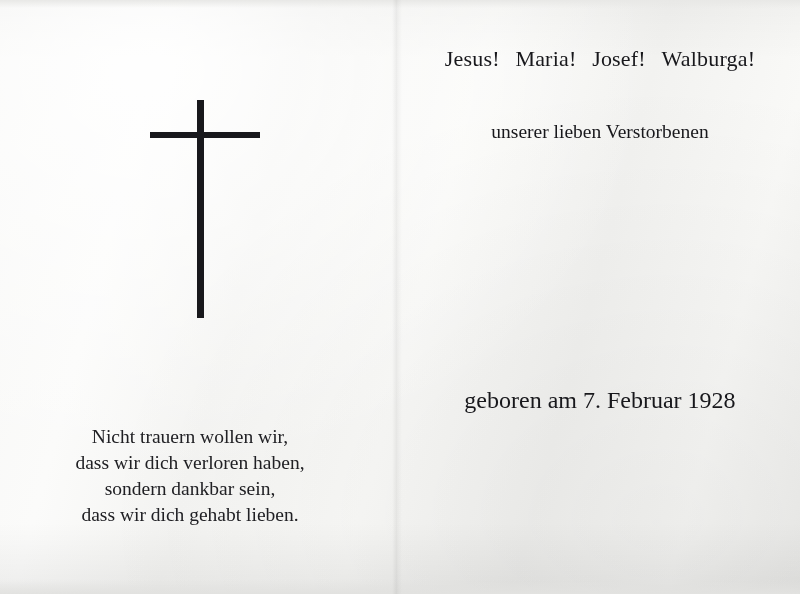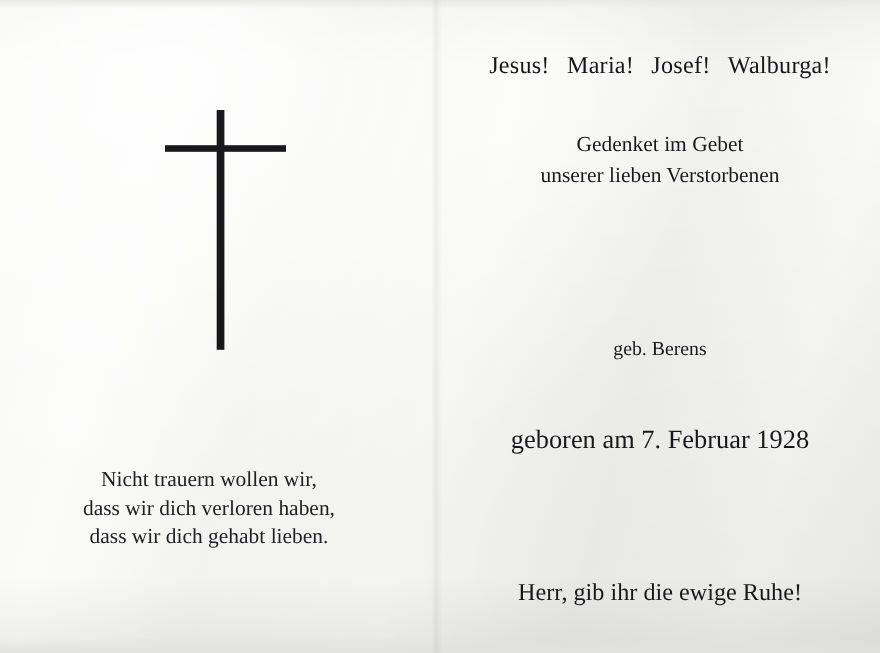--- a/index.html
+++ b/index.html
@@ -166,43 +166,41 @@
   <div class="left-page">
 
     <div class="cross">
       <div class="vbar"></div>
       <div class="hbar"></div>
     </div>
 
     <div class="verse">
       <div>Nicht trauern wollen wir,</div>
       <div>dass wir dich verloren haben,</div>
+      <div>sondern dankbar sein,</div>
       <div>dass wir dich gehabt lieben.</div>
     </div>
 
   </div>
 
   <div class="right-page">
 
     <div class="invocation">
       <span>Jesus!</span>
       <span>Maria!</span>
       <span>Josef!</span>
       <span>Walburga!</span>
     </div>
 
     <div class="memorial">
-      <div>Gedenket im Gebet</div>
       <div>unserer lieben Verstorbenen</div>
     </div>
 
 
-    <div class="maiden-name">geb. Berens</div>
 
     <div class="dates">
       <div>geboren am 7. Februar 1928</div>
     </div>
 
-    <div class="closing">Herr, gib ihr die ewige Ruhe!</div>
 
   </div>
 
 </div>
 
 </body></html>

